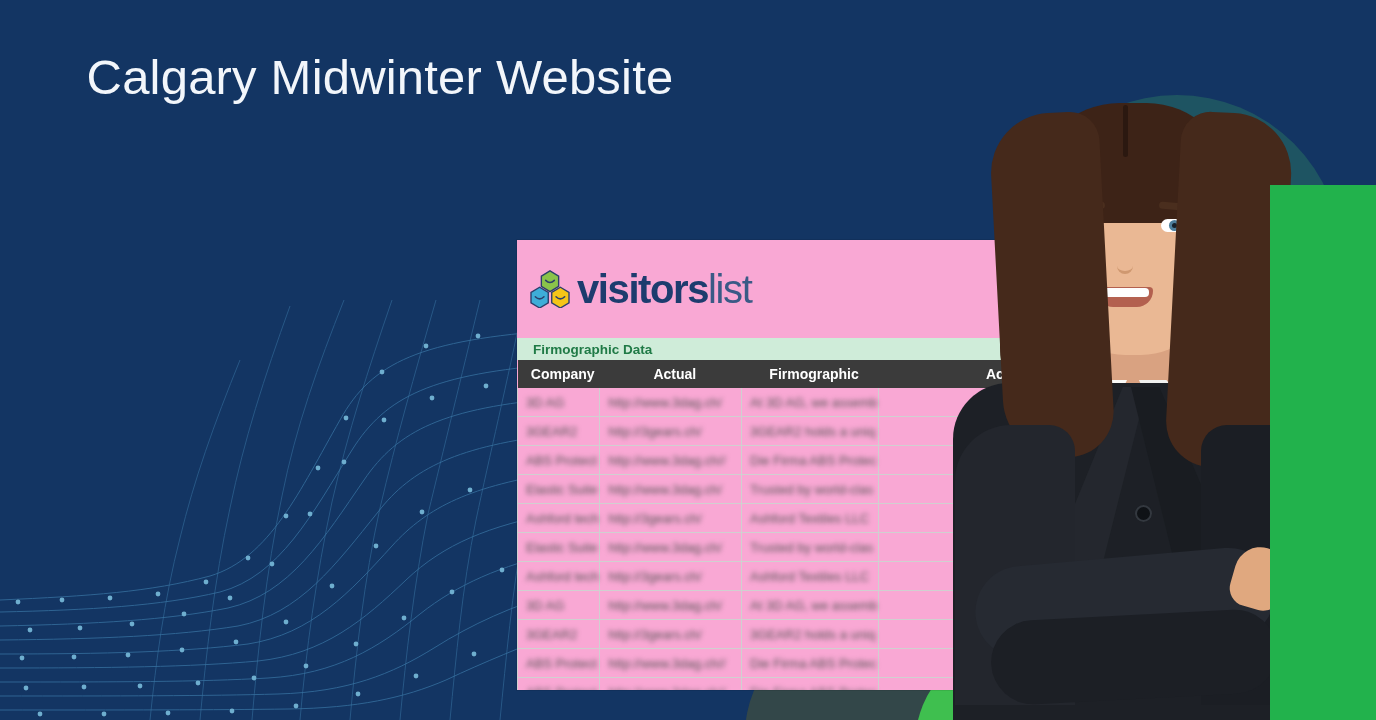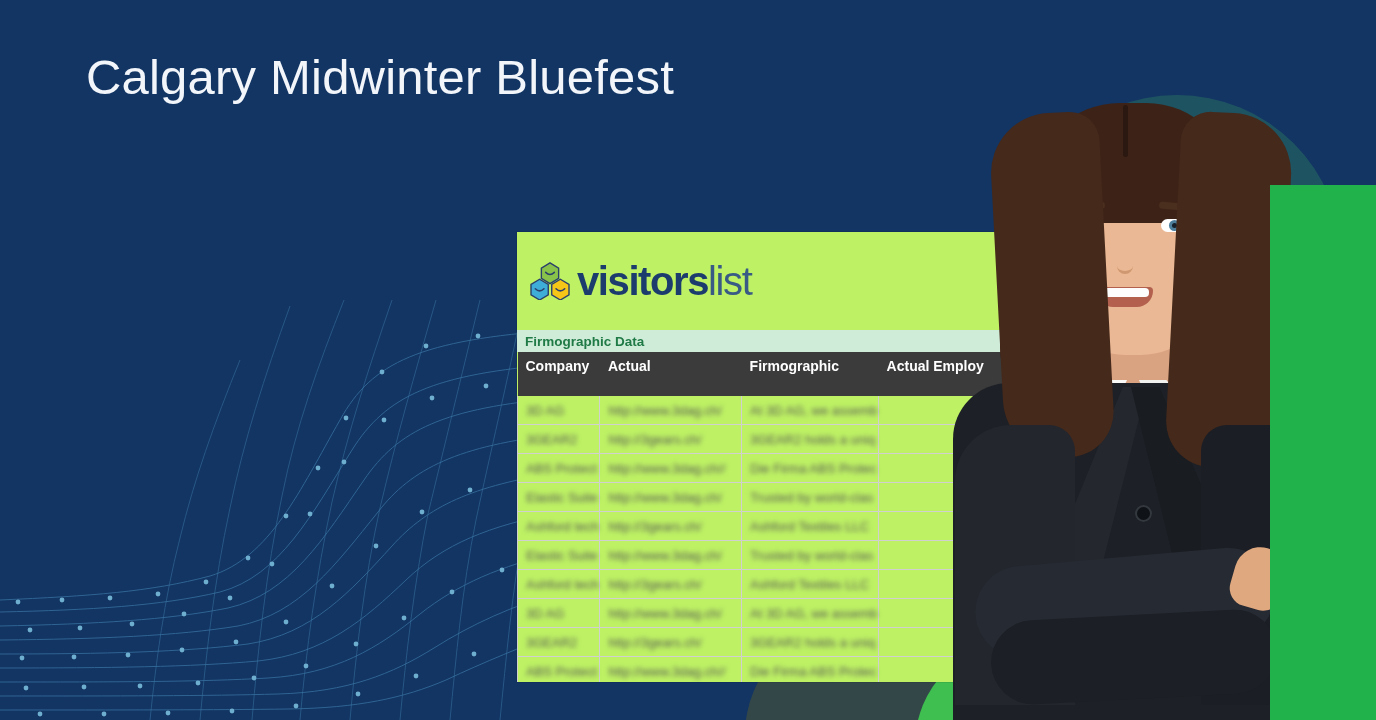--- a/index.html
+++ b/index.html
@@ -21,40 +21,40 @@
 
   
   .headline{
     position:absolute;left:60px;top:48px;width:640px;
     color:#f2f6fb;font-weight:300;font-size:49px;line-height:1.22;
     text-align:center;letter-spacing:.2px;
   }
 
   
   .sheet{
-    position:absolute;left:517px;top:232px;width:666px;height:450px;
-    background:#bef264;overflow:hidden;
+    position:absolute;left:517px;top:240px;width:666px;height:450px;
+    background:#f9a8d4;overflow:hidden;
     box-shadow:0 0 0 1px rgba(0,0,0,.08);
   }
   .sheet-logo{height:98px;display:flex;align-items:center;padding-left:13px;box-sizing:border-box;}
   .logo{display:flex;align-items:center;gap:7px;}
   .logo-mark{width:40px;height:38px;flex:0 0 auto;}
   .logo-text{font-size:40px;letter-spacing:-1.4px;line-height:1;white-space:nowrap;}
   .logo-text .b{color:#1d3c6e;font-weight:700;}
   .logo-text .l{color:#3a5a86;font-weight:400;}
 
   .band{
     background:#cfecd9;color:#1f7a46;font-weight:700;font-size:13.5px;
-    padding:5px 0 5px 8px;height:22px;box-sizing:border-box;
+    padding:5px 0 5px 16px;height:22px;box-sizing:border-box;
     display:flex;align-items:center;
   }
   table{border-collapse:collapse;width:100%;table-layout:fixed;}
   thead th{
     background:#3b3b3b;color:#ffffff;font-size:14px;font-weight:700;
-    text-align:left;padding:6px 0 22px 8px;height:27px;box-sizing:border-box;
+    text-align:center;padding:6px 0 6px 8px;height:27px;box-sizing:border-box;
     white-space:nowrap;overflow:hidden;
   }
   tbody td{
     font-size:13px;color:#555;height:28px;padding:0 0 0 8px;
     border:1px solid #d0d0d0;border-top:none;white-space:nowrap;overflow:hidden;
     filter:blur(2.6px);
   }
   tbody td.num{text-align:right;padding:0 10px 0 0;}
   col.c-company{width:12.4%}
   col.c-website{width:21.3%}
@@ -181,21 +181,21 @@
         <circle cx="528" cy="334" r="2.4"></circle>
     </g>
   </svg>
 
   <div class="green-block"></div>
   <div class="circle c-teal"></div>
   <div class="circle c-green-top"></div>
   <div class="circle c-dark-bottom"></div>
   <div class="circle c-green-bottom"></div>
 
-  <div class="headline">Calgary Midwinter Bluefest</div>
+  <div class="headline">Calgary Midwinter Website</div>
 
   <div class="sheet">
 
     <div class="sheet-logo">
       <div class="logo">
         <svg class="logo-mark" viewBox="0 0 46 44">
           <g stroke="#2b3f6b" stroke-width="1.6">
             <polygon points="23,1 33,7 33,19 23,25 13,19 13,7" fill="#8ac34a"></polygon>
             <polygon points="11,20 21,26 21,38 11,44 1,38 1,26" fill="#3eadd8"></polygon>
             <polygon points="35,20 45,26 45,38 35,44 25,38 25,26" fill="#f5c518"></polygon>

